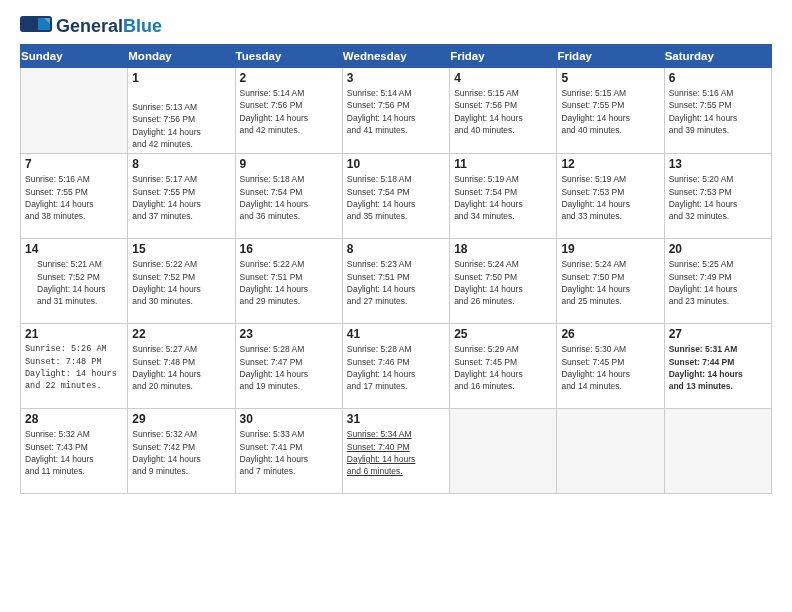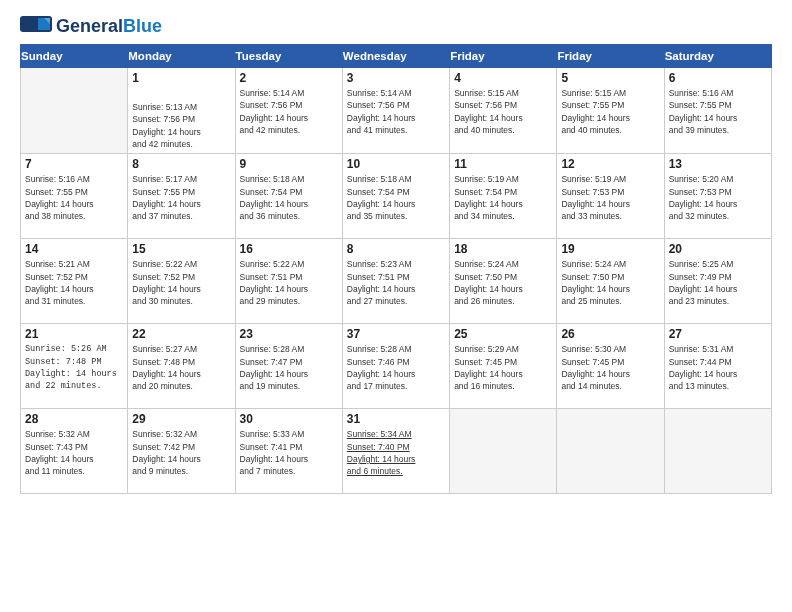--- a/index.html
+++ b/index.html
@@ -220,21 +220,21 @@
             <span class="day-num">13</span>
             <div class="cell-info" style="white-space: pre-line;">Sunrise: 5:20 AM
 Sunset: 7:53 PM
 Daylight: 14 hours
 and 32 minutes.</div>
           </td>
         </tr>
         <tr>
           <td>
             <span class="day-num">14</span>
-            <div class="cell-info" style="white-space: pre-line;">Sunrise: 5:21 AM
+            <div class="cell-info" style="white-space: pre-line; margin-left: 12px;">Sunrise: 5:21 AM
 Sunset: 7:52 PM
 Daylight: 14 hours
 and 31 minutes.</div>
           </td>
           <td>
             <span class="day-num">15</span>
             <div class="cell-info" style="white-space: pre-line;">Sunrise: 5:22 AM
 Sunset: 7:52 PM
 Daylight: 14 hours
 and 30 minutes.</div>
@@ -291,21 +291,21 @@
 and 20 minutes.</div>
           </td>
           <td>
             <span class="day-num">23</span>
             <div class="cell-info" style="white-space: pre-line;">Sunrise: 5:28 AM
 Sunset: 7:47 PM
 Daylight: 14 hours
 and 19 minutes.</div>
           </td>
           <td>
-            <span class="day-num">37</span>
+            <span class="day-num">41</span>
             <div class="cell-info" style="white-space: pre-line;">Sunrise: 5:28 AM
 Sunset: 7:46 PM
 Daylight: 14 hours
 and 17 minutes.</div>
           </td>
           <td>
             <span class="day-num">25</span>
             <div class="cell-info" style="white-space: pre-line;">Sunrise: 5:29 AM
 Sunset: 7:45 PM
 Daylight: 14 hours
@@ -313,21 +313,21 @@
           </td>
           <td>
             <span class="day-num">26</span>
             <div class="cell-info" style="white-space: pre-line;">Sunrise: 5:30 AM
 Sunset: 7:45 PM
 Daylight: 14 hours
 and 14 minutes.</div>
           </td>
           <td>
             <span class="day-num">27</span>
-            <div class="cell-info" style="white-space: pre-line;">Sunrise: 5:31 AM
+            <div class="cell-info" style="white-space: pre-line; font-weight: bold;">Sunrise: 5:31 AM
 Sunset: 7:44 PM
 Daylight: 14 hours
 and 13 minutes.</div>
           </td>
         </tr>
         <tr>
           <td>
             <span class="day-num">28</span>
             <div class="cell-info" style="white-space: pre-line;">Sunrise: 5:32 AM
 Sunset: 7:43 PM

